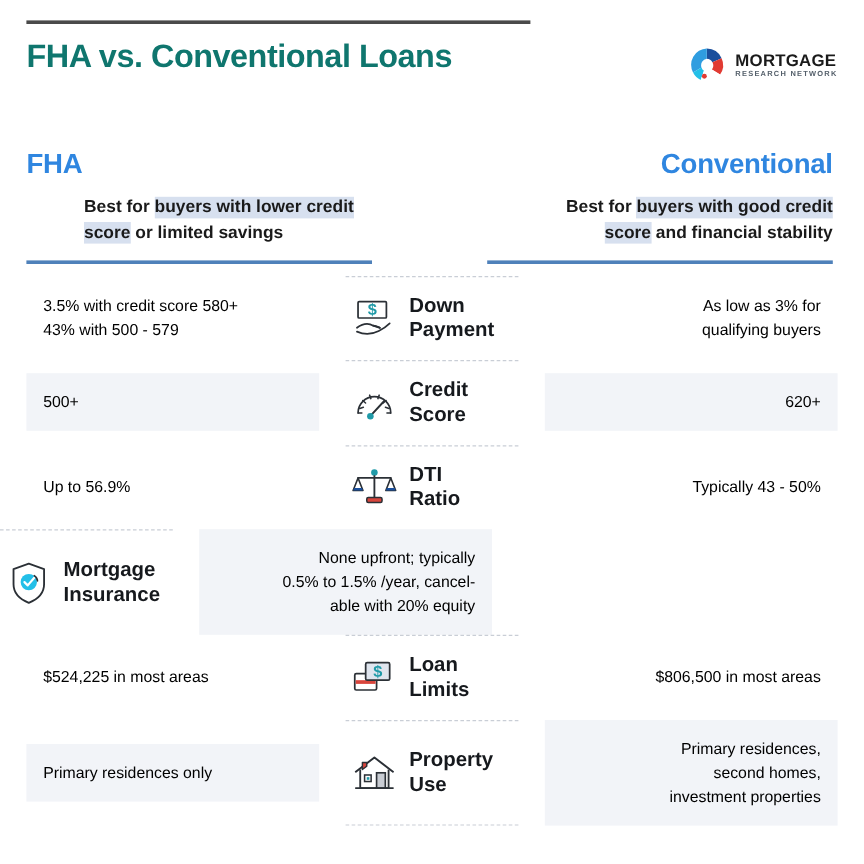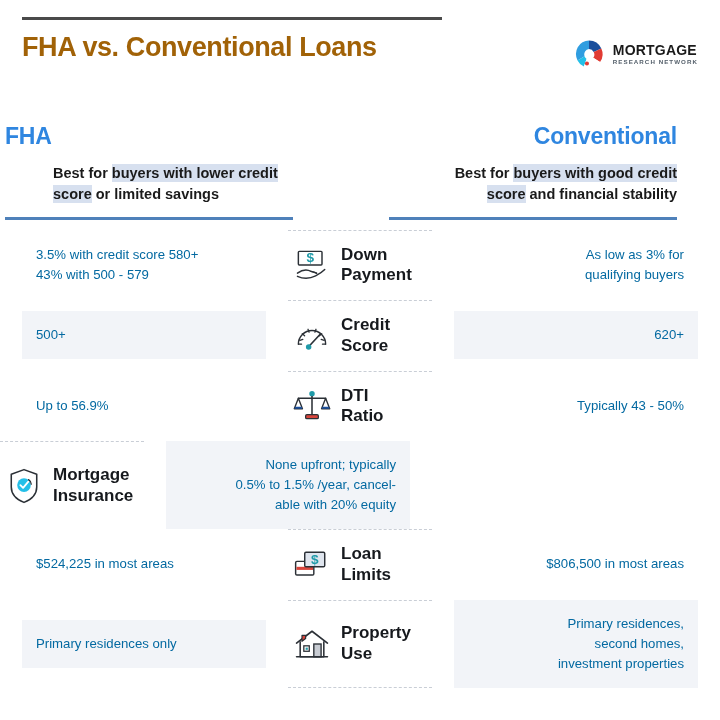--- a/index.html
+++ b/index.html
@@ -23,21 +23,21 @@
   }
   .title-rule {
     width: 420px;
     height: 3px;
     background: #4a4a4a;
     margin-top: 17px;
   }
   .title {
     font-size: 27px;
     font-weight: 700;
-    color: #a16207;
+    color: #0f766e;
     letter-spacing: -0.4px;
     margin-top: 12px;
   }
 
   .logo {
     position: absolute;
     right: 22px;
     top: 20px;
     display: flex;
     align-items: center;
@@ -55,21 +55,21 @@
     font-size: 6.2px;
     font-weight: 700;
     color: #55606b;
     letter-spacing: 1.05px;
     margin-top: 2px;
   }
 
   
   .colheads {
     display: flex;
-    padding: 10px 22px 0 5px;
+    padding: 10px 22px 0 22px;
   }
   .colhead {
     width: 288px;
     flex: none;
   }
   .colhead.center-gap { width: 96px; }
   .colhead.right { text-align: right; }
 
   .brandname {
     font-size: 23px;
@@ -110,21 +110,21 @@
     flex: none;
     display: flex;
     align-items: center;
     padding: 0 22px;
   }
   .cell.left  { justify-content: flex-start; }
   .cell.right { justify-content: flex-end; text-align: right; }
 
   .cell-inner {
     font-size: 13.2px;
-    color: #0369a1;
+    color: #000000;
     line-height: 1.52;
     padding: 14px 14px;
     width: 100%;
   }
   .cell.right .cell-inner { }
 
   .row.shaded .cell-inner { background: #f2f4f8; }
 
   .center {
     width: 144px;

